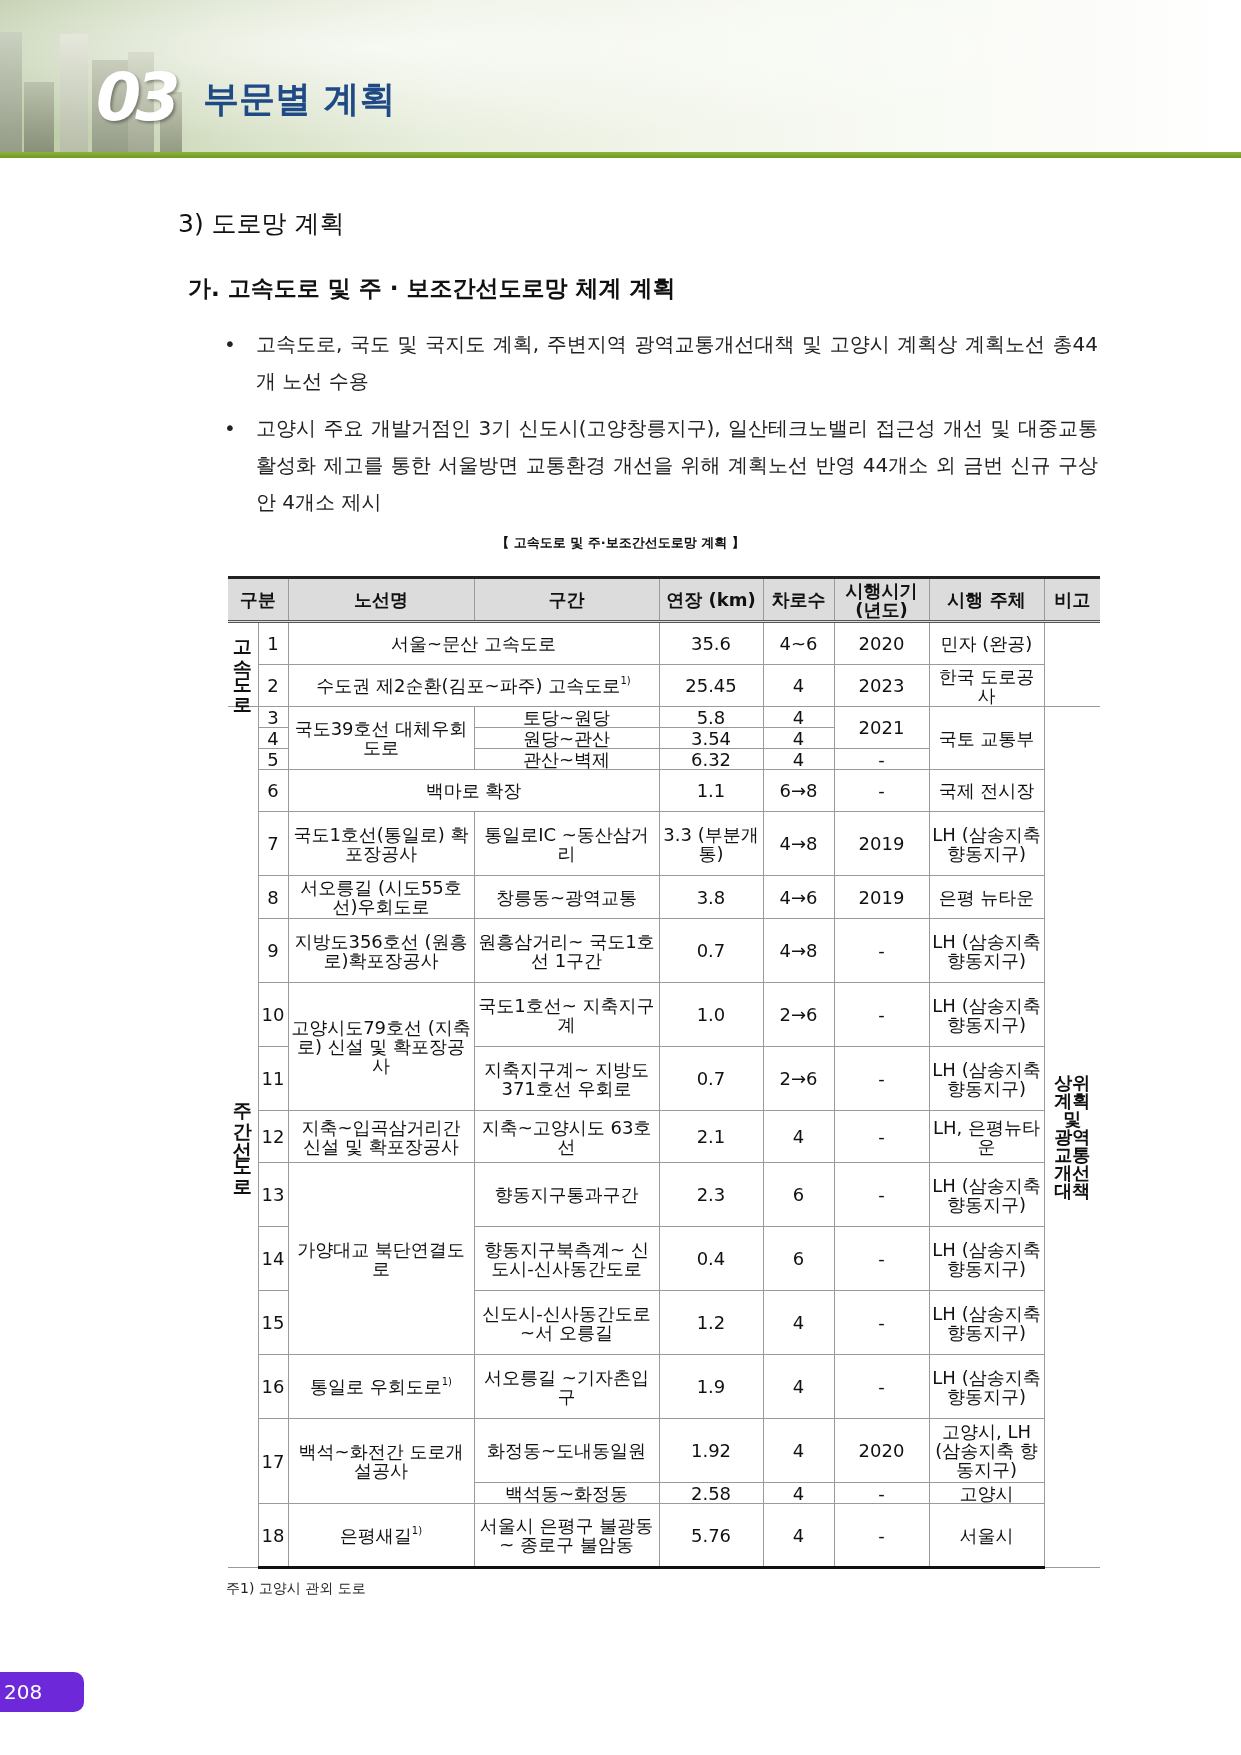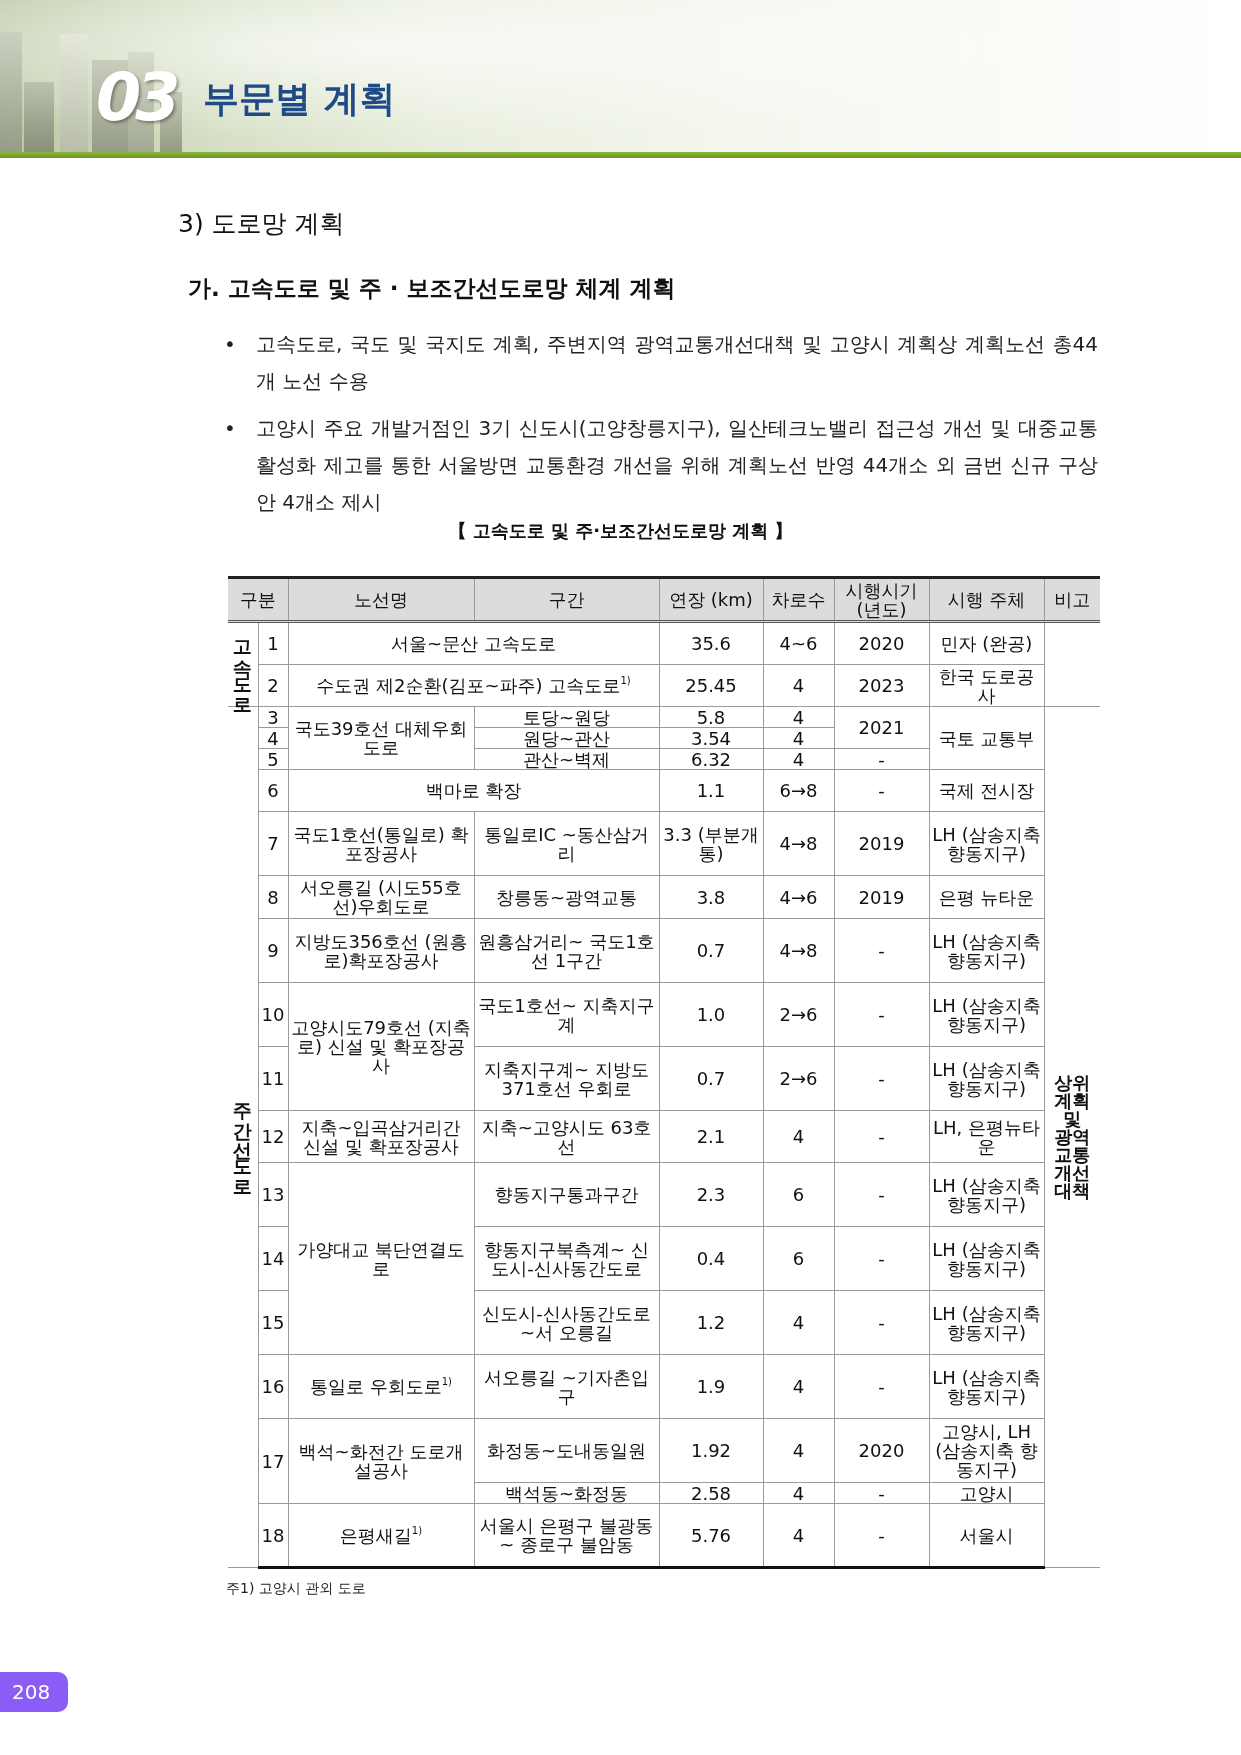--- a/index.html
+++ b/index.html
@@ -41,39 +41,39 @@
   
   .h3 { position: absolute; left: 178px; top: 208px; font-size: 25px; font-weight: normal; line-height: 32px; }
   .h4 { position: absolute; left: 188px; top: 273px; font-size: 23px; font-weight: bold; line-height: 30px; }
 
   
   .bullets { position: absolute; left: 224px; top: 326px; width: 874px; }
   .bullet { position: relative; padding-left: 32px; font-size: 20px; line-height: 37px; color: #222; text-align: justify; margin-bottom: 10px; }
   .bullet .dot { position: absolute; left: 0; top: 0; font-size: 20px; }
 
   
-  .caption { position: absolute; left: 0; width: 1241px; top: 520px; text-align: center; font-size: 18px; font-weight: bold; line-height: 22px; }
+  .caption { position: absolute; left: 0; width: 1241px; top: 532px; text-align: center; font-size: 13px; font-weight: bold; line-height: 22px; }
   .tbl-wrap { position: absolute; left: 228px; top: 576px; width: 872px; }
   table { border-collapse: collapse; width: 872px; table-layout: fixed; font-size: 18px; line-height: 19px; }
   th, td { border: 1px solid #9a9a9a; text-align: center; vertical-align: middle; padding: 0 2px; }
-  thead th { background: #dcdcdc; font-weight: normal; height: 44px; border-top: 3px solid #222; border-bottom: 3px double #555; }
+  thead th { background: #dcdcdc; font-weight: bold; height: 44px; border-top: 3px solid #222; border-bottom: 3px double #555; }
   tbody tr:last-child td { border-bottom: 3px solid #111; }
   td.cat { font-weight: bold; writing-mode: vertical-lr; text-orientation: upright; letter-spacing: 0; padding: 0; border-left: none; font-size: 19px; }
   th.first { border-left: none; }
   th.last, td.remark { border-right: none; }
   td.remark { vertical-align: middle; font-weight: bold; font-size: 18px; line-height: 18px; }
   td.remark .remark-inner { display: inline-block; width: 38px; word-break: break-all; }
   sup { font-size: 10px; vertical-align: top; line-height: 10px; }
 
   .footnote { position: absolute; left: 226px; top: 1580px; font-size: 14px; color: #222; }
 
   .page-num {
-    position: absolute; left: 0; top: 1672px; width: 68px; height: 40px;
-    background: #8b5cf6; border-radius: 0 10px 10px 0; color: #fff; font-size: 20px;
-    line-height: 40px; padding-left: 12px; font-family: "DejaVu Sans", sans-serif;
+    position: absolute; left: 0; top: 1672px; width: 84px; height: 40px;
+    background: #6d28d9; border-radius: 0 10px 10px 0; color: #fff; font-size: 20px;
+    line-height: 40px; padding-left: 4px; font-family: "DejaVu Sans", sans-serif;
   }
 </style>
 </head>
 <body>
 
 <div class="banner">
   <div class="sky"></div>
   <div class="bldg b1"></div>
   <div class="bldg b2"></div>
   <div class="bldg b3"></div>

